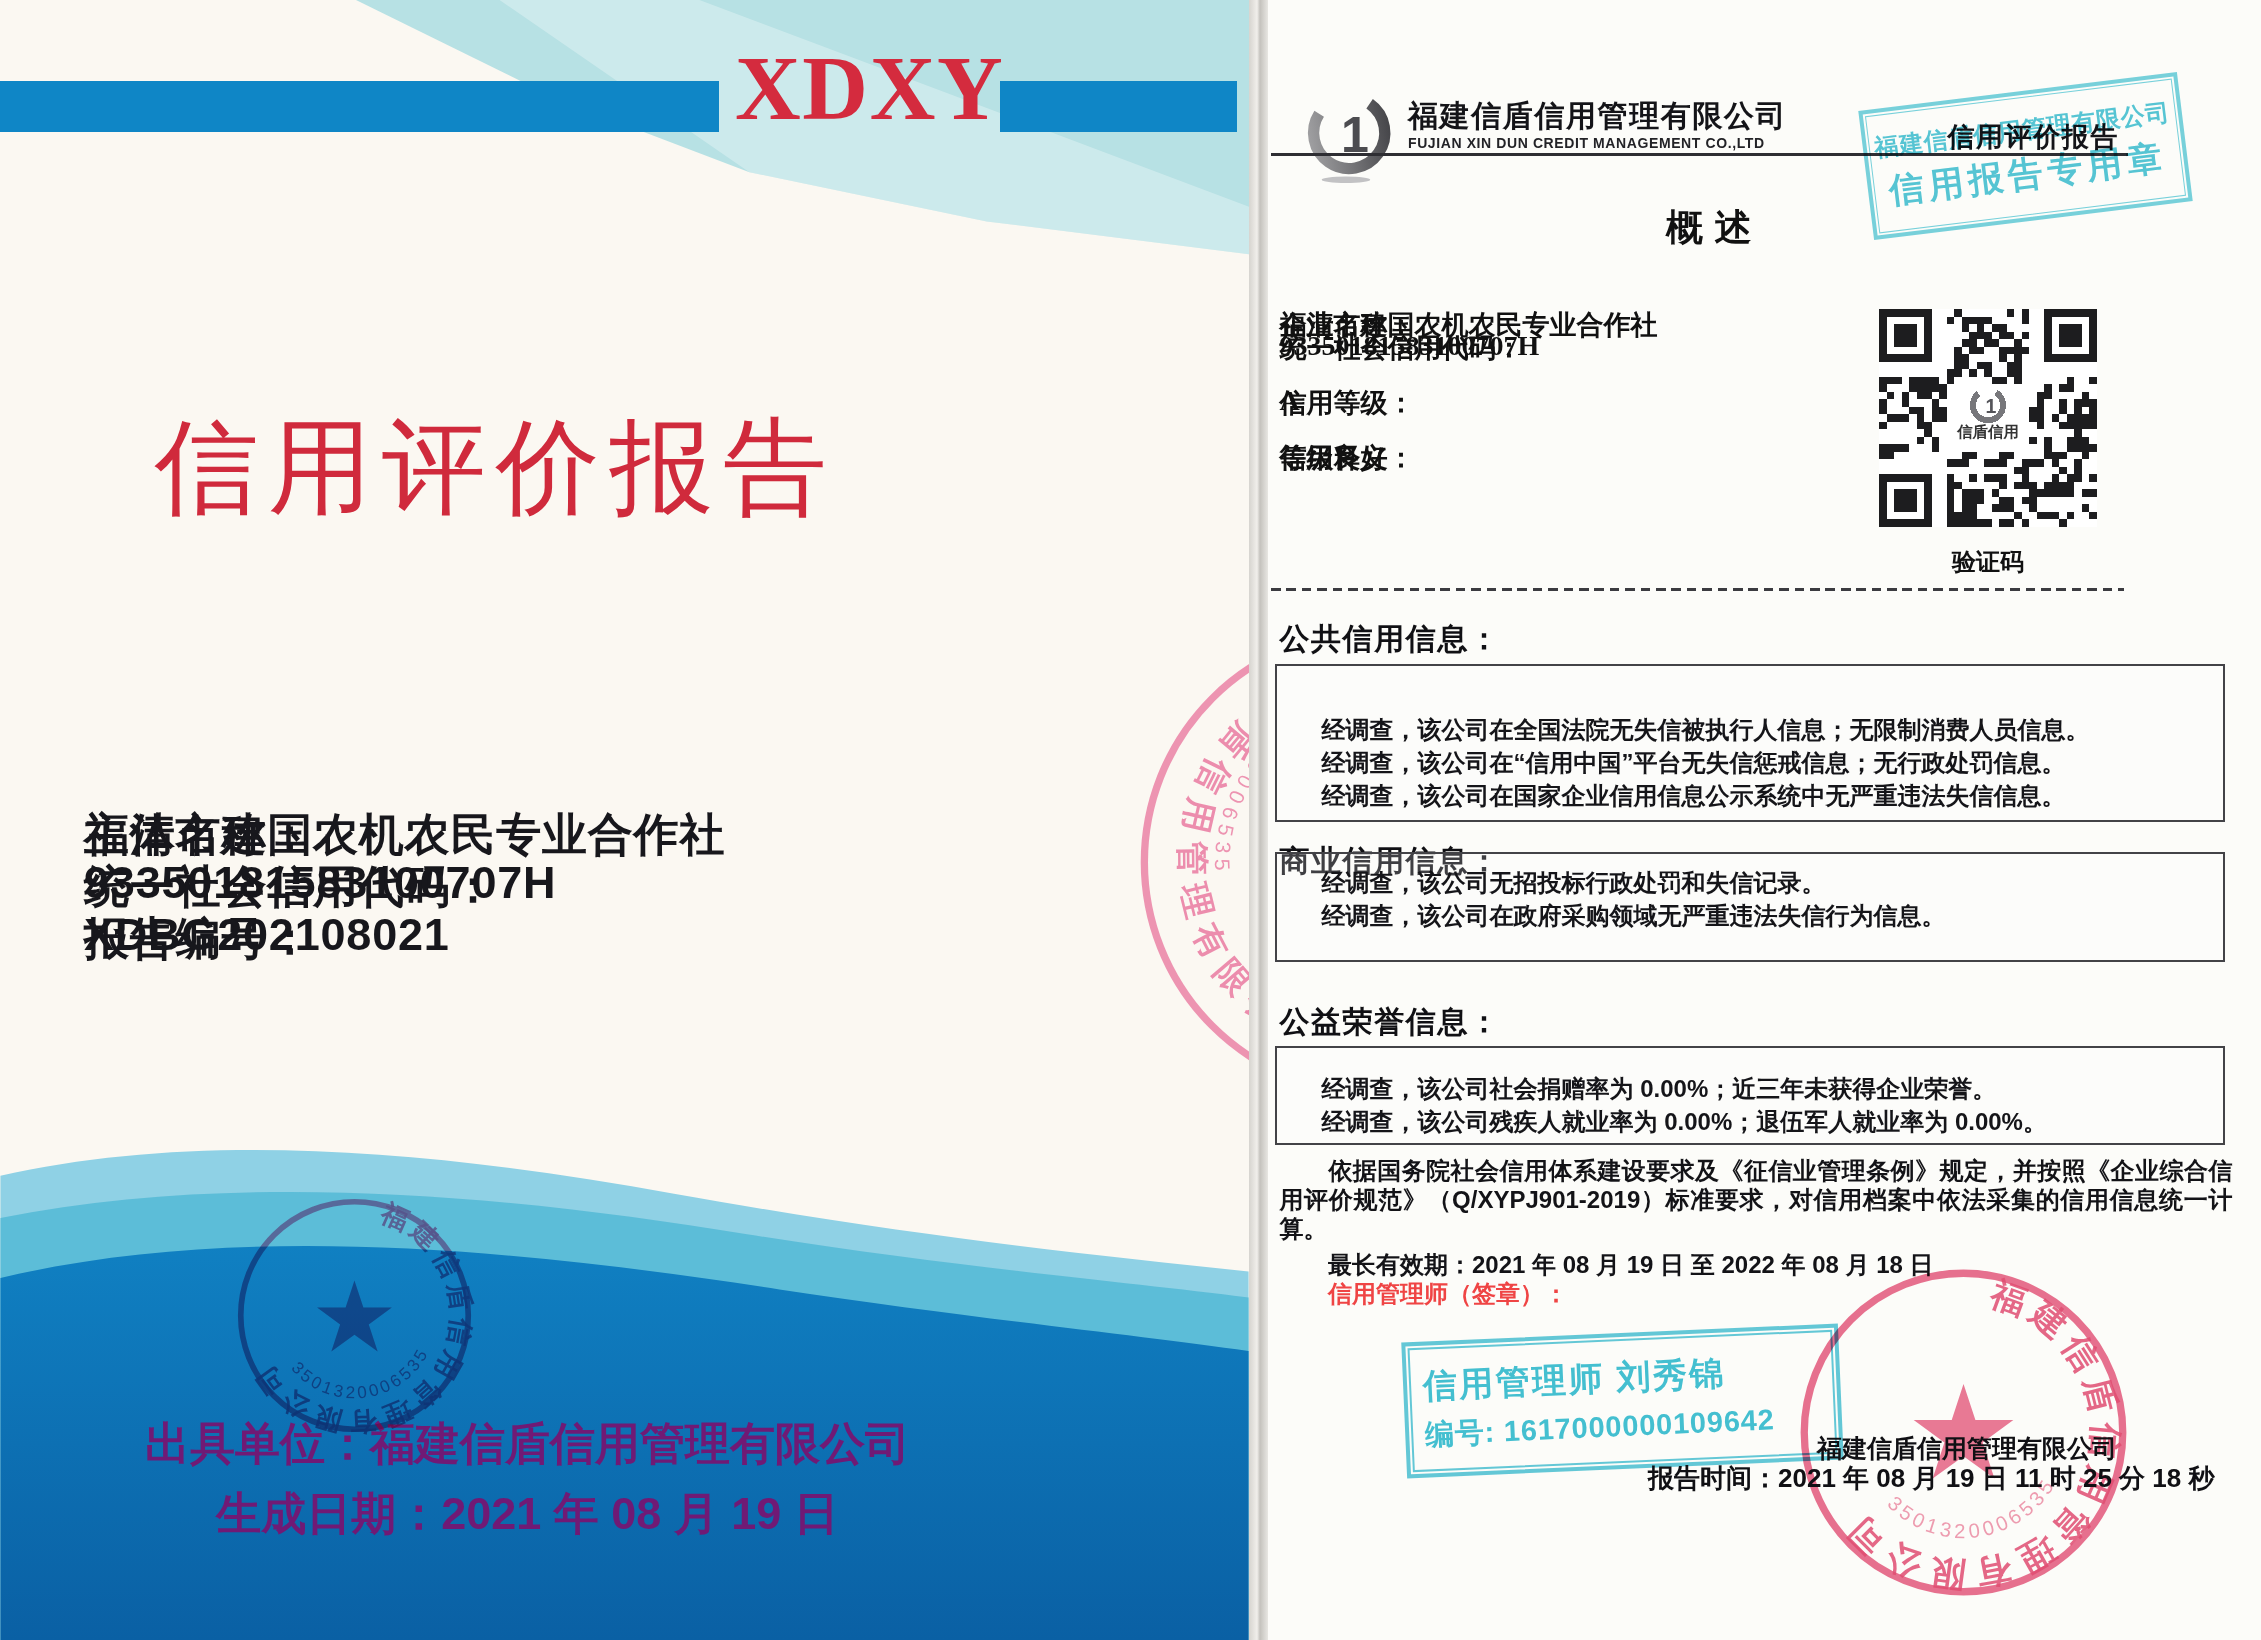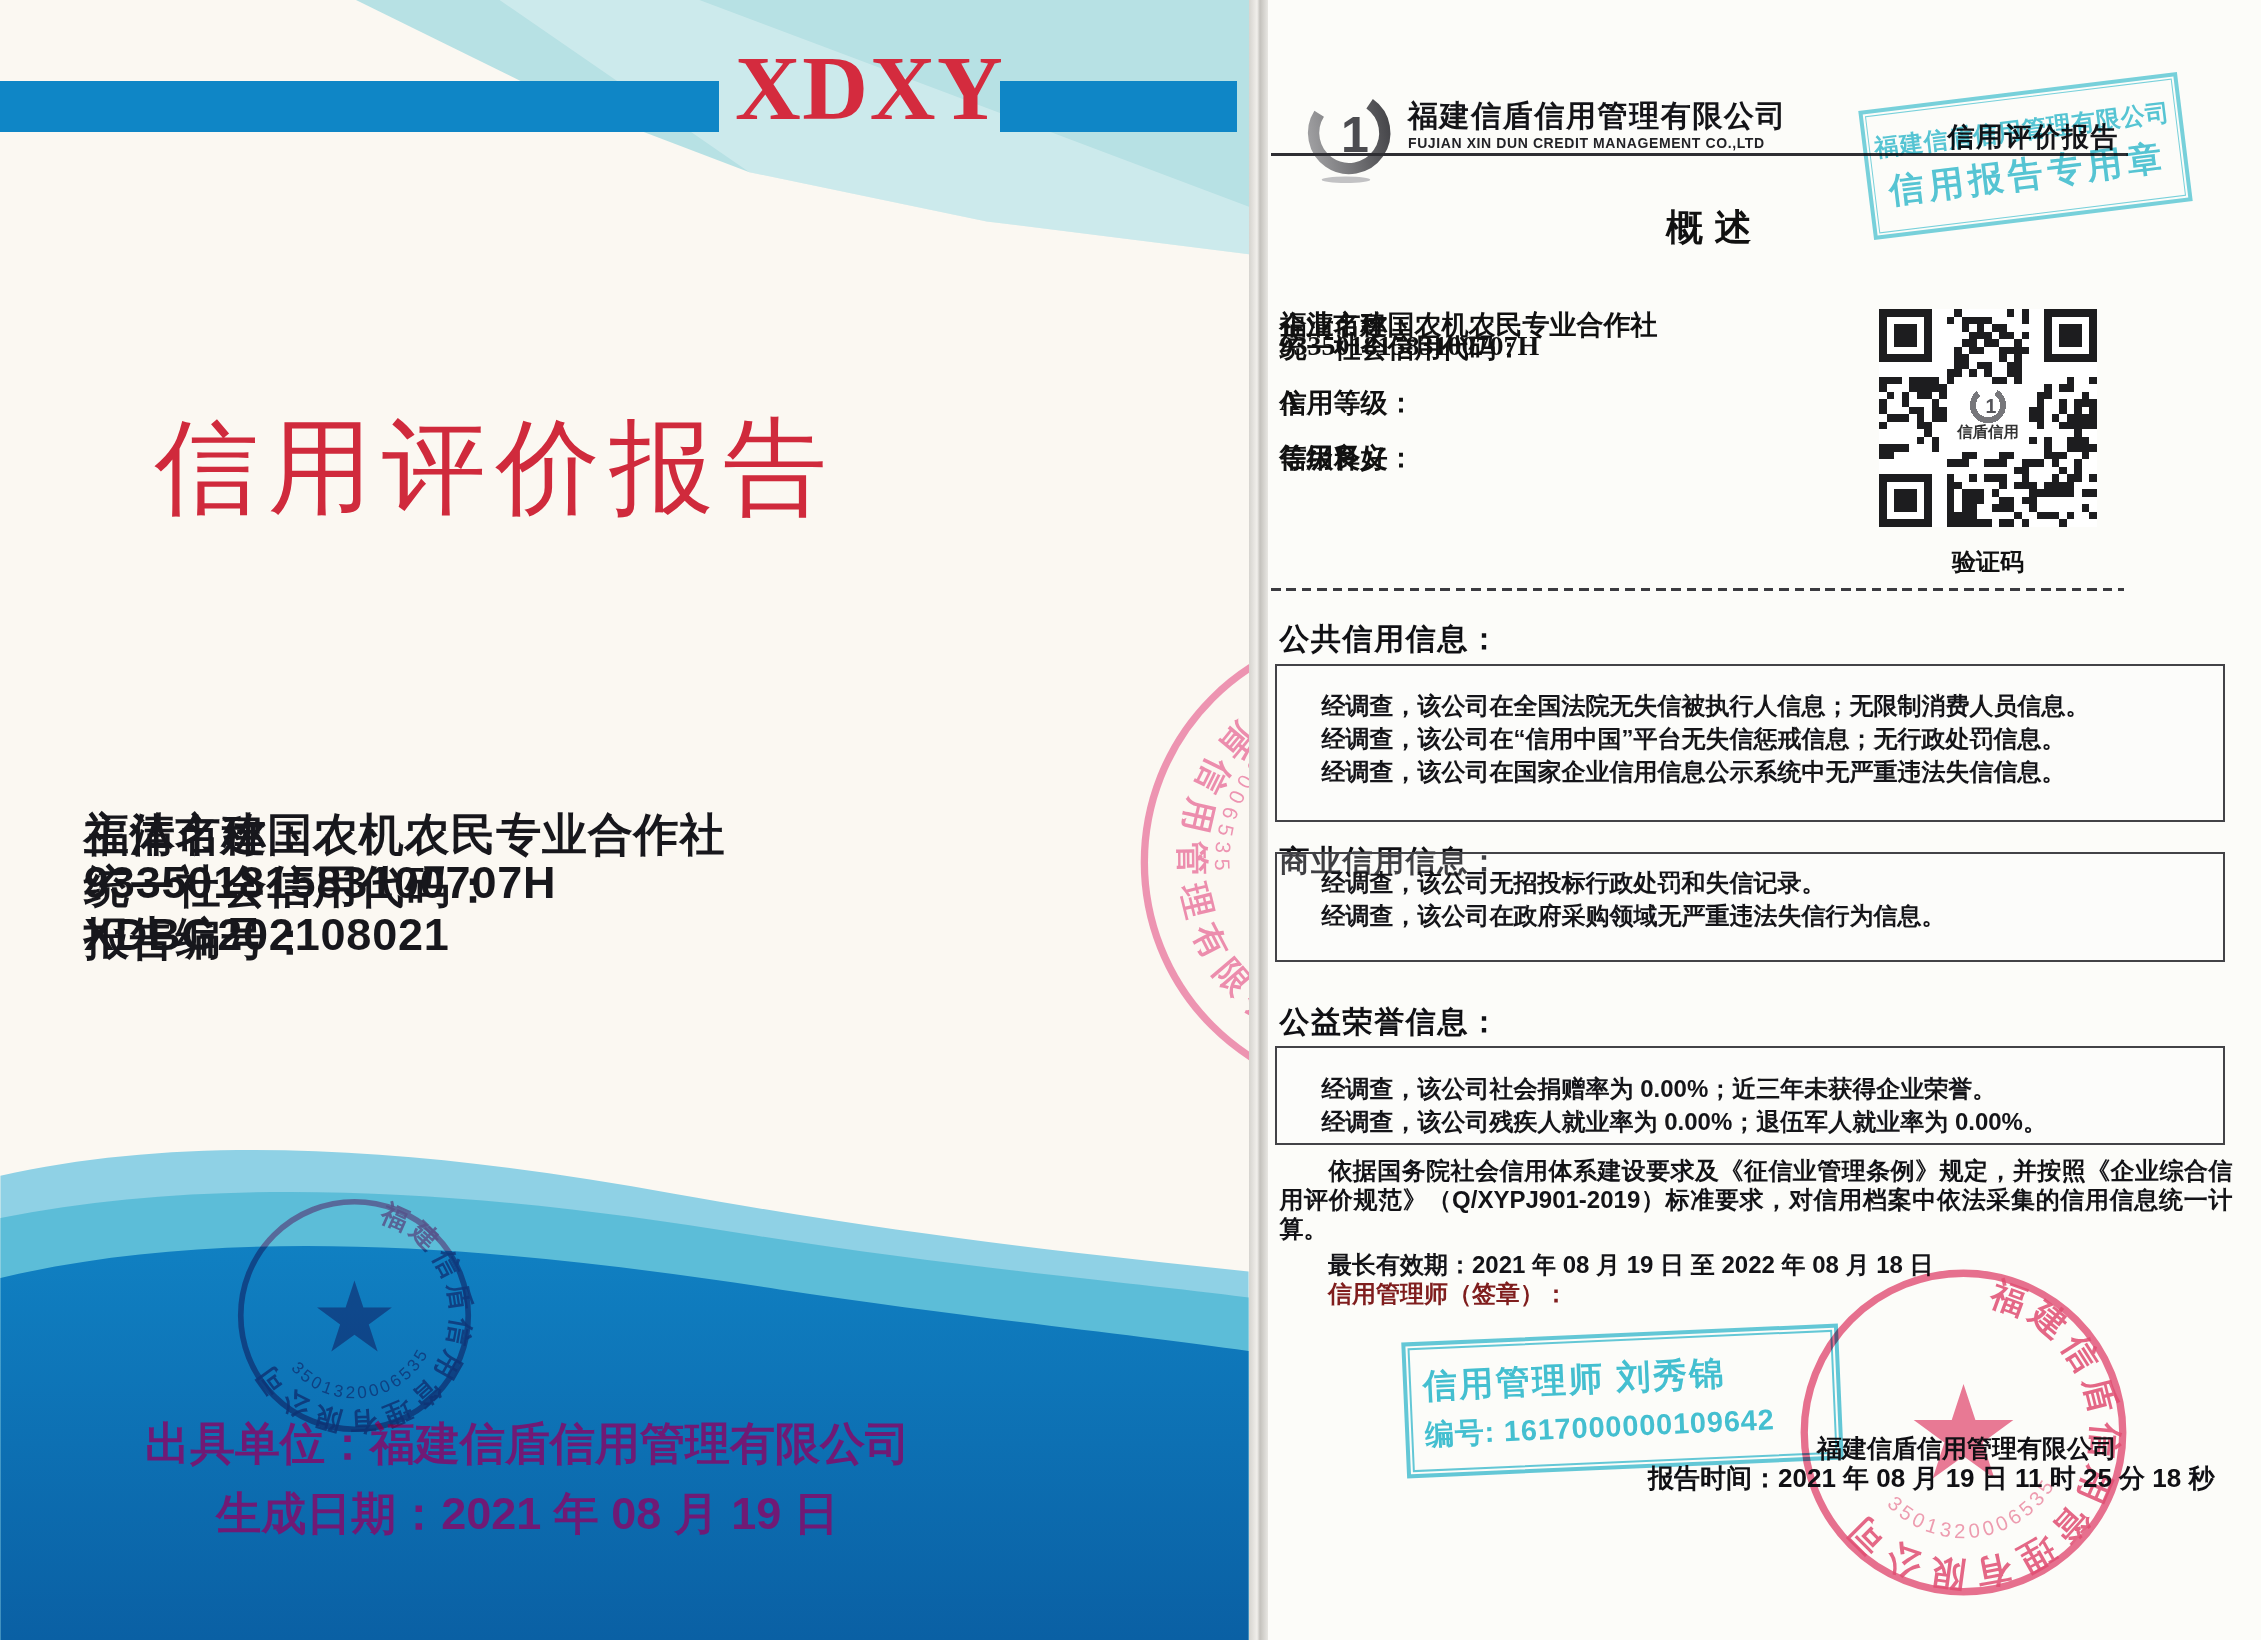--- a/index.html
+++ b/index.html
@@ -57,29 +57,29 @@
   .serifval{font-family:"Liberation Serif",serif;font-weight:bold;font-size:28px;}
   .qr{left:611px;top:309px;width:218px;height:218px;}
   .qr-caption{left:611px;top:546px;width:218px;text-align:center;font-size:24px;
       font-weight:bold;color:#111;}
   .dashes{left:3.2px;top:588px;width:853px;height:3.2px;
       background:repeating-linear-gradient(90deg,#3b3b40 0 9.7px,transparent 9.7px 15.4px);}
   .sec-h{left:11.4px;font-size:30px;font-weight:bold;color:#101014;letter-spacing:1.6px;white-space:nowrap;}
   .h1{top:619px;} .h2{top:841px;} .h3{top:1002px;}
   .tbox{left:6.5px;width:950px;border:2.4px solid #434347;background:rgba(255,255,255,.2);
       box-sizing:border-box;padding:0 24px 0 45px;}
-  .b1{top:664px;height:158px;padding-top:23px;}
+  .b1{top:664px;height:158px;padding-top:47px;}
   .b2{top:852px;height:110px;padding-top:12px;}
   .b3{top:1046px;height:99px;padding-top:24px;}
   .tbox div{position:static;font-size:24px;line-height:33px;font-weight:bold;
       color:#151519;white-space:nowrap;}
   .basis{left:11.4px;top:1156px;width:953px;font-size:24px;line-height:29px;
       font-weight:bold;color:#131317;text-align:justify;text-indent:49px;}
   .validity{left:60px;top:1249px;font-size:24px;font-weight:bold;color:#131317;white-space:nowrap;}
-  .signer{left:60px;top:1278px;font-size:24px;font-weight:bold;color:#7f1d1d;white-space:nowrap;}
+  .signer{left:60px;top:1278px;font-size:24px;font-weight:bold;color:#ef4444;white-space:nowrap;}
   .mgr-stamp{left:136px;top:1333px;width:437px;height:136px;transform:rotate(-2.5deg);
       border:4.9px solid rgba(58,188,209,.85);mix-blend-mode:multiply;opacity:.92;z-index:5;box-sizing:border-box;}
   .mgr-stamp .inner{position:absolute;inset:2.4px;border:2.4px solid rgba(58,188,209,.85);
       display:flex;flex-direction:column;justify-content:center;padding-left:11.4px;color:#35bdd2;font-weight:bold;}
   .mgr-stamp .l1{position:static;font-size:34px;letter-spacing:2.4px;white-space:nowrap;}
   .mgr-stamp .l2{position:static;font-size:29px;letter-spacing:0.8px;white-space:nowrap;margin-top:6.5px;}
   .sig-cn{left:549px;top:1432px;width:297px;text-align:center;font-size:25px;
       font-weight:bold;color:#101014;white-space:nowrap;z-index:6;}
   .rpt-time{left:380px;top:1461px;font-size:26px;font-weight:bold;color:#101014;
       white-space:nowrap;z-index:6;}

